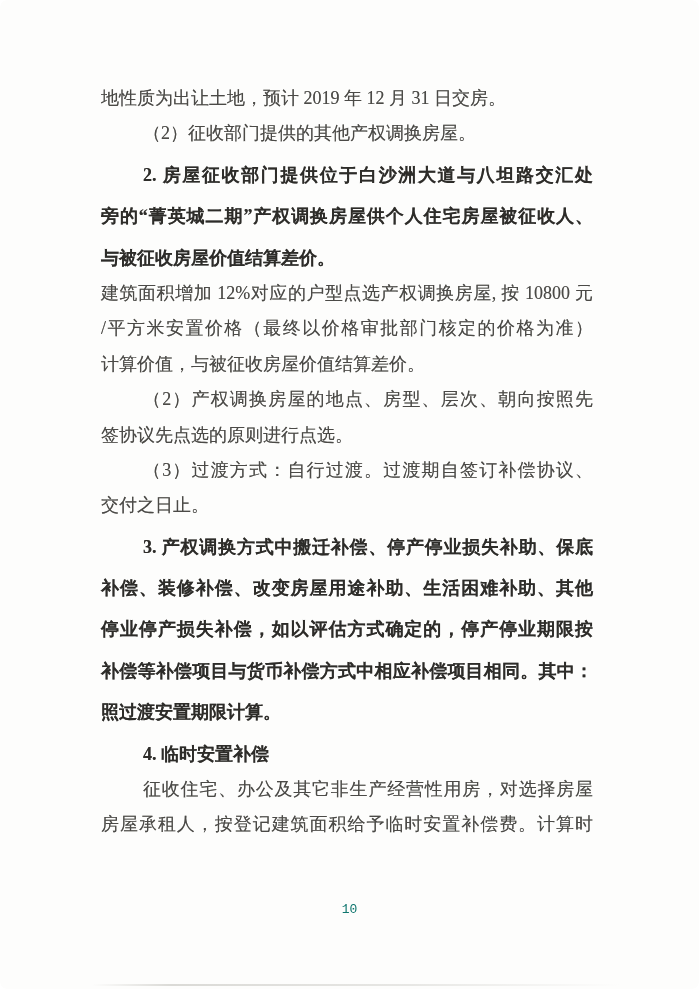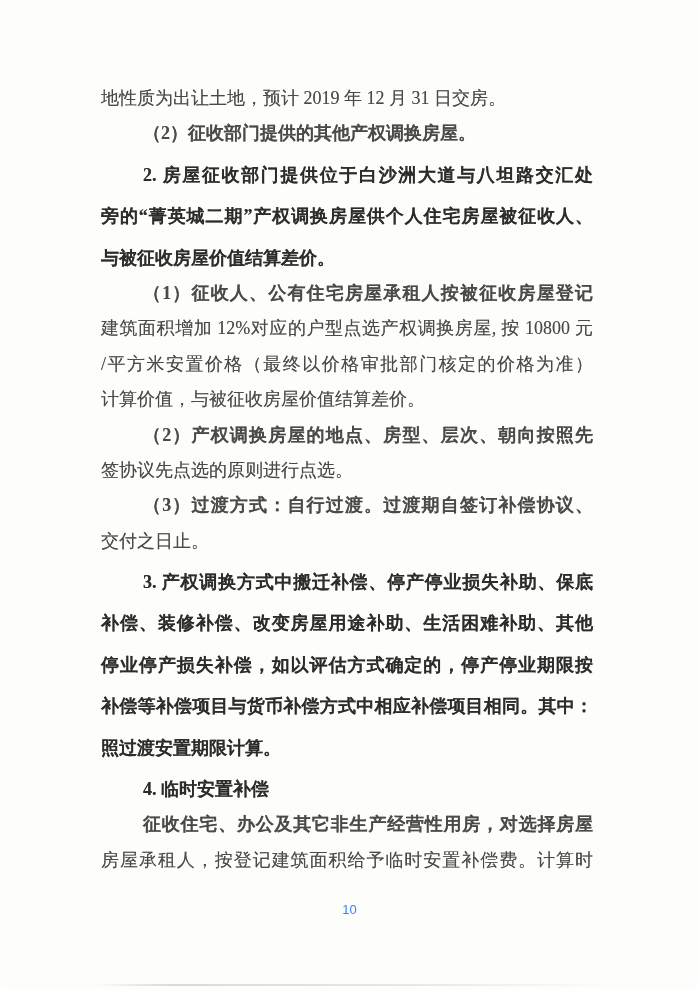--- a/index.html
+++ b/index.html
@@ -39,41 +39,40 @@
   
   .line.just {
     white-space: normal;
     text-align: justify;
     text-align-last: justify;
   }
 
   
   .line.indent {
     text-indent: 42px;
-    font-weight: bold;
   }
 
   
   .line.bold {
     font-weight: bold;
     color: #2d2c29;
     text-shadow: 0 0 0.6px rgba(45,44,41,0.6);
     margin-top: 6px;
   }
 
   .page-number {
     position: absolute;
     top: 901px;
     left: 0;
     width: 699px;
     text-align: center;
     font-size: 13px;
     line-height: 18px;
-    color: #3b82f6;
-    font-family: Liberation Sans, sans-serif;
+    color: #0f766e;
+    font-family: Liberation Mono, monospace;
   }
 
   
   .scan-artifact {
     position: absolute;
     top: 984px;
     left: 92px;
     width: 528px;
     height: 2px;
     background: linear-gradient(to right, rgba(190,189,183,0), rgba(190,189,183,0.55) 15%, rgba(190,189,183,0.35) 60%, rgba(190,189,183,0));
@@ -84,21 +83,20 @@
 <body>
 
 <div class="page">
 
   <div class="text-block">
     <div class="line">地性质为出让土地，预计 2019 年 12 月 31 日交房。</div>
     <div class="line indent">（2）征收部门提供的其他产权调换房屋。</div>
     <div class="line indent bold just">2. 房屋征收部门提供位于白沙洲大道与八坦路交汇处</div>
     <div class="line bold just">旁的“菁英城二期”产权调换房屋供个人住宅房屋被征收人、</div>
     <div class="line bold">与被征收房屋价值结算差价。</div>
-    <div class="line indent just">（1）征收人、公有住宅房屋承租人按被征收房屋登记</div>
     <div class="line just">建筑面积增加 12%对应的户型点选产权调换房屋, 按 10800 元</div>
     <div class="line just">/平方米安置价格（最终以价格审批部门核定的价格为准）</div>
     <div class="line">计算价值，与被征收房屋价值结算差价。</div>
     <div class="line indent just">（2）产权调换房屋的地点、房型、层次、朝向按照先</div>
     <div class="line">签协议先点选的原则进行点选。</div>
     <div class="line indent just">（3）过渡方式：自行过渡。过渡期自签订补偿协议、</div>
     <div class="line">交付之日止。</div>
     <div class="line indent bold just">3. 产权调换方式中搬迁补偿、停产停业损失补助、保底</div>
     <div class="line bold just">补偿、装修补偿、改变房屋用途补助、生活困难补助、其他</div>
     <div class="line bold just">停业停产损失补偿，如以评估方式确定的，停产停业期限按</div>

